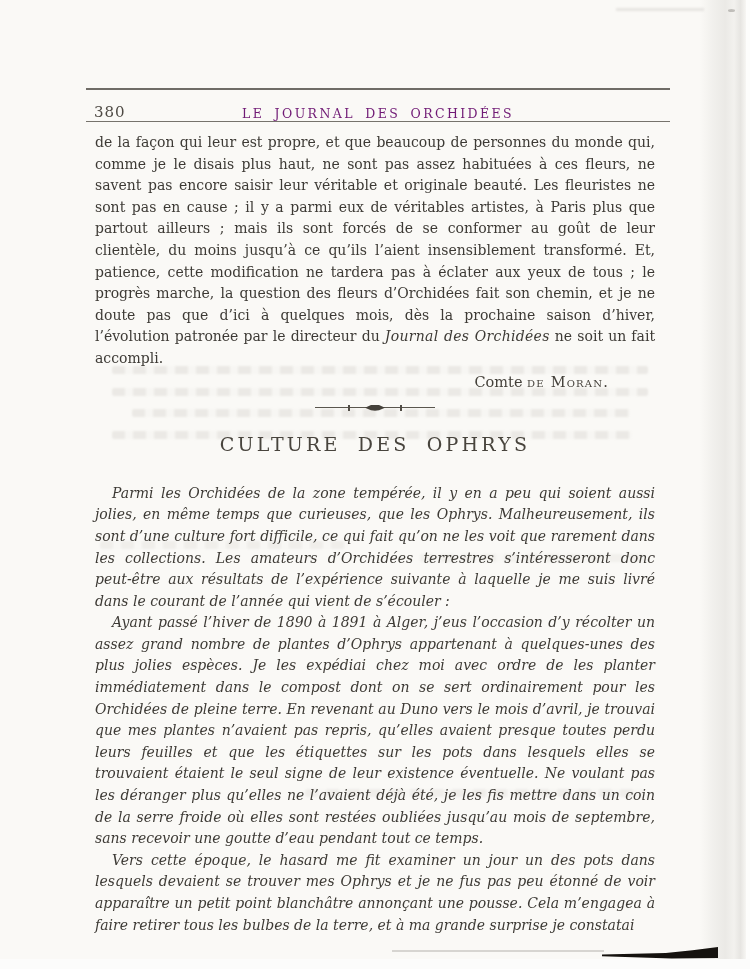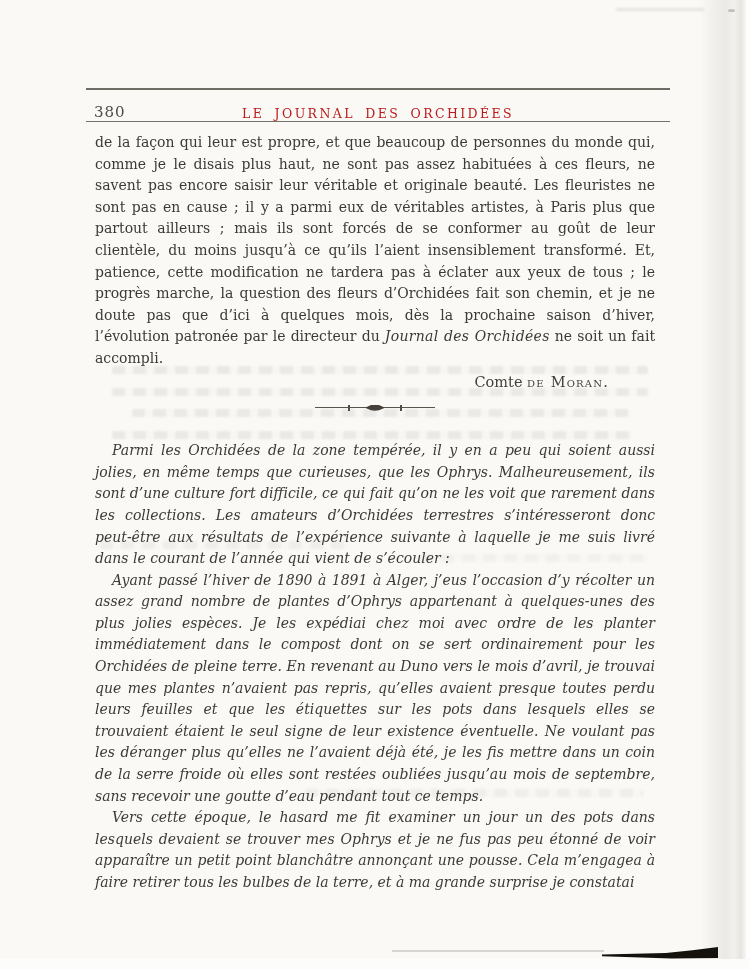--- a/index.html
+++ b/index.html
@@ -72,21 +72,21 @@
     height: 31px;
     display: flex; align-items: flex-end;
   }
   .pagenum {
     position: absolute; left: 8px;
     font-size: 15px; color: #4e4a44; letter-spacing: 1px;
   }
   .journal {
     width: 100%; text-align: center;
     font-size: 12.5px; letter-spacing: 2.4px; word-spacing: 4px;
-    color: #b91c1c;
+    color: #701a75;
   }
 
   
   .textblock {
     position: absolute; left: 95px; top: 132px; width: 560px;
     font-size: 14px; line-height: 21.6px;
     text-align: justify;
   }
   .textblock p { margin: 0; }
   p.indent { text-indent: 17px; font-style: italic; }
@@ -150,20 +150,21 @@
 
     <p class="signature"><span>Comte </span><span class="sc">de Moran.</span></p>
 
     <div class="ornament">
       <span class="orn-line"></span>
       <span class="orn-tick t1"></span>
       <span class="orn-diamond"></span>
       <span class="orn-tick t2"></span>
     </div>
 
+    <h1 class="article-title">CULTURE DES OPHRYS</h1>
     <div class="title-gap"></div>
 
     <p class="indent">Parmi les Orchidées de la zone tempérée, il y en a peu qui soient aussi jolies, en même temps que curieuses, que les Ophrys. Malheureusement, ils sont d’une culture fort difficile, ce qui fait qu’on ne les voit que rarement dans les collections. Les amateurs d’Orchidées terrestres s’intéresseront donc peut-être aux résultats de l’expérience suivante à laquelle je me suis livré dans le courant de l’année qui vient de s’écouler :</p>
     <p class="indent">Ayant passé l’hiver de 1890 à 1891 à Alger, j’eus l’occasion d’y récolter un assez grand nombre de plantes d’Ophrys appartenant à quelques-unes des plus jolies espèces. Je les expédiai chez moi avec ordre de les planter immédiatement dans le compost dont on se sert ordinairement pour les Orchidées de pleine terre. En revenant au Duno vers le mois d’avril, je trouvai que mes plantes n’avaient pas repris, qu’elles avaient presque toutes perdu leurs feuilles et que les étiquettes sur les pots dans lesquels elles se trouvaient étaient le seul signe de leur existence éventuelle. Ne voulant pas les déranger plus qu’elles ne l’avaient déjà été, je les fis mettre dans un coin de la serre froide où elles sont restées oubliées jusqu’au mois de septembre, sans recevoir une goutte d’eau pendant tout ce temps.</p>
     <p class="indent">Vers cette époque, le hasard me fit examiner un jour un des pots dans lesquels devaient se trouver mes Ophrys et je ne fus pas peu étonné de voir apparaître un petit point blanchâtre annonçant une pousse. Cela m’engagea à faire retirer tous les bulbes de la terre, et à ma grande surprise je constatai</p>
 
   </main>
 
   <div class="edge-right"></div>
   <div class="edge-right-white"></div>

